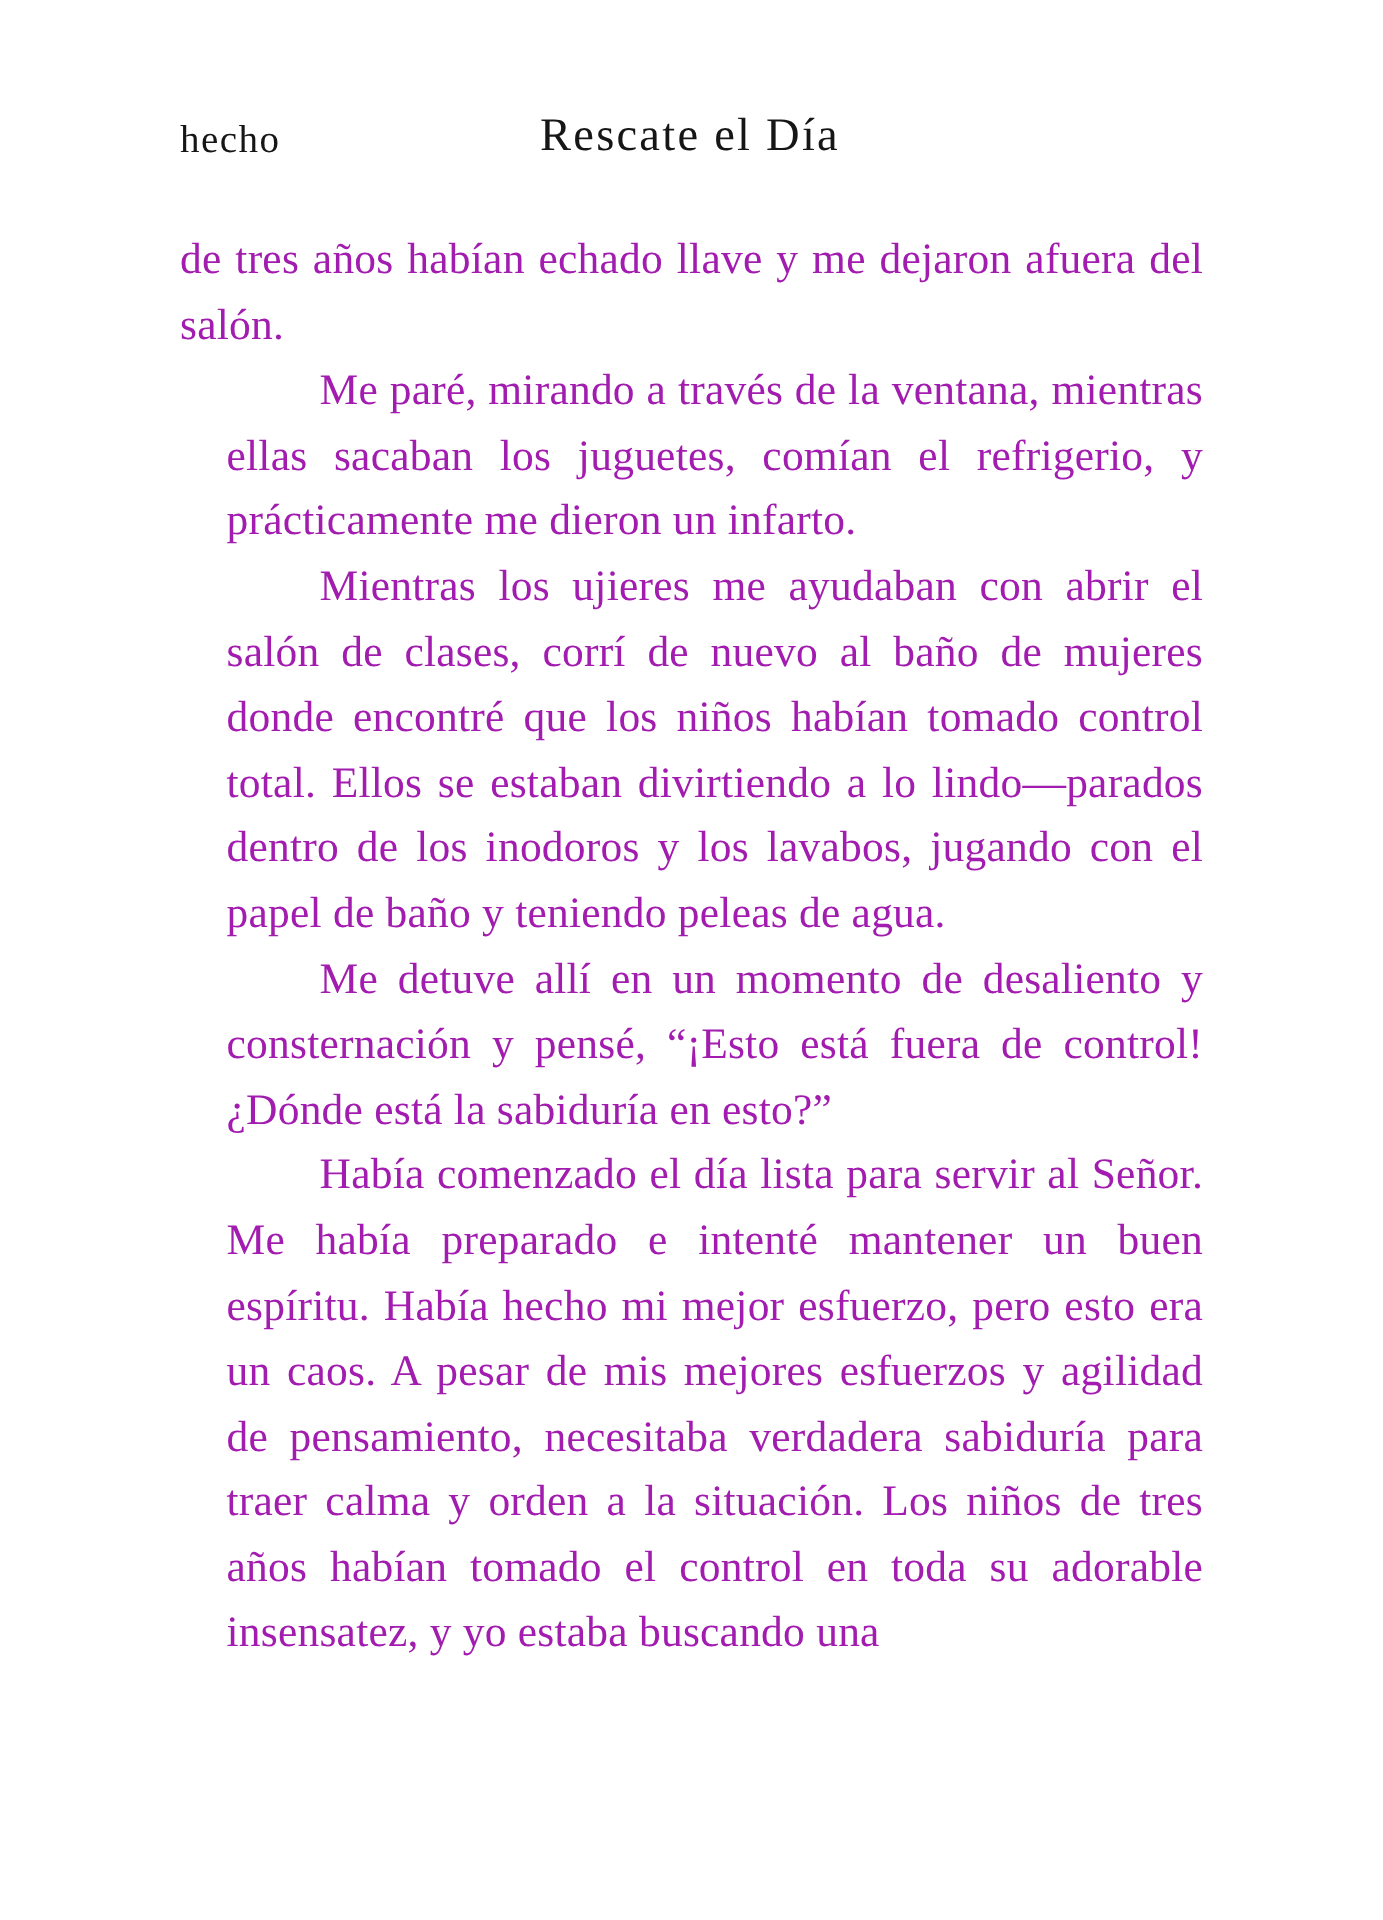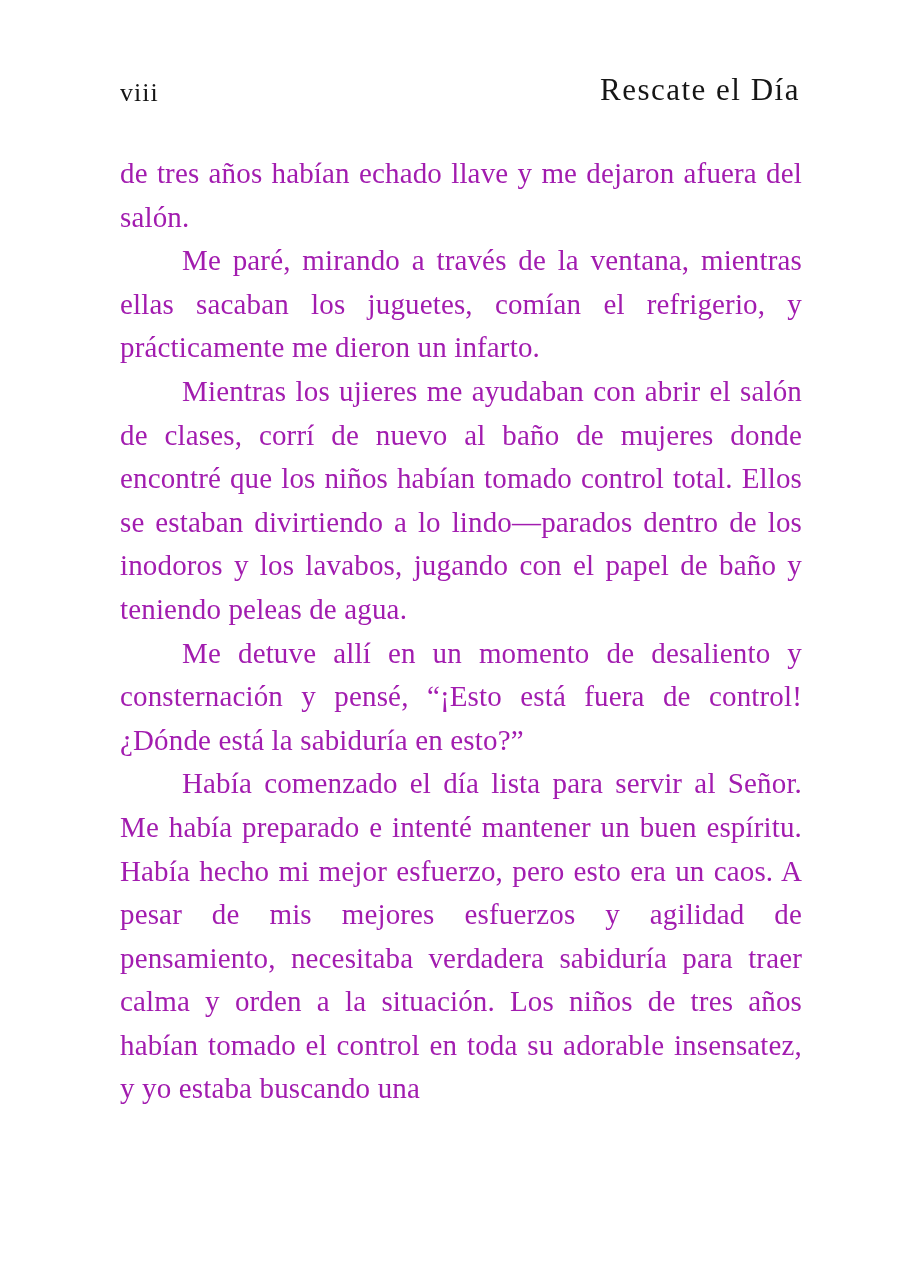--- a/index.html
+++ b/index.html
@@ -30,49 +30,50 @@
     bottom: 0;
     font-size: 26px;
     letter-spacing: 1px;
     color: #161616;
   }
   .running-title {
     position: absolute;
     left: 0;
     right: 0;
     bottom: 0;
-    text-align: right;
+    text-align: center;
     font-size: 31px;
     letter-spacing: 1.5px;
     color: #161616;
   }
   .body-text {
     position: absolute;
     top: 152px;
     left: 120px;
     width: 682px;
   }
   .body-text p {
     margin: 0;
     font-size: 29px;
     line-height: 43.6px;
     text-align: justify;
     letter-spacing: 0.15px;
     color: #a21caf;
   }
   .body-text p.indent {
     text-indent: 62px;
+    margin-left: 31px;
   }
 </style>
 </head>
 <body>
 
 <div class="page">
   <div class="page-header">
-    <span class="page-number">viii</span>
+    <span class="page-number">hecho</span>
     <span class="running-title">Rescate el Día</span>
   </div>
 
   <div class="body-text">
     <p>de tres años habían echado llave y me dejaron afuera del salón.</p>
     <p class="indent">Me paré, mirando a través de la ventana, mientras ellas sacaban los juguetes, comían el refrigerio, y prácticamente me dieron un infarto.</p>
     <p class="indent">Mientras los ujieres me ayudaban con abrir el salón de clases, corrí de nuevo al baño de mujeres donde encontré que los niños habían tomado control total. Ellos se estaban divirtiendo a lo lindo—parados dentro de los inodoros y los lavabos, jugando con el papel de baño y teniendo peleas de agua.</p>
     <p class="indent">Me detuve allí en un momento de desaliento y consternación y pensé, “¡Esto está fuera de control! ¿Dónde está la sabiduría en esto?”</p>
     <p class="indent">Había comenzado el día lista para servir al Señor. Me había preparado e intenté mantener un buen espíritu. Había hecho mi mejor esfuerzo, pero esto era un caos. A pesar de mis mejores esfuerzos y agilidad de pensamiento, necesitaba verdadera sabiduría para traer calma y orden a la situación. Los niños de tres años habían tomado el control en toda su adorable insensatez, y yo estaba buscando una</p>
   </div>

